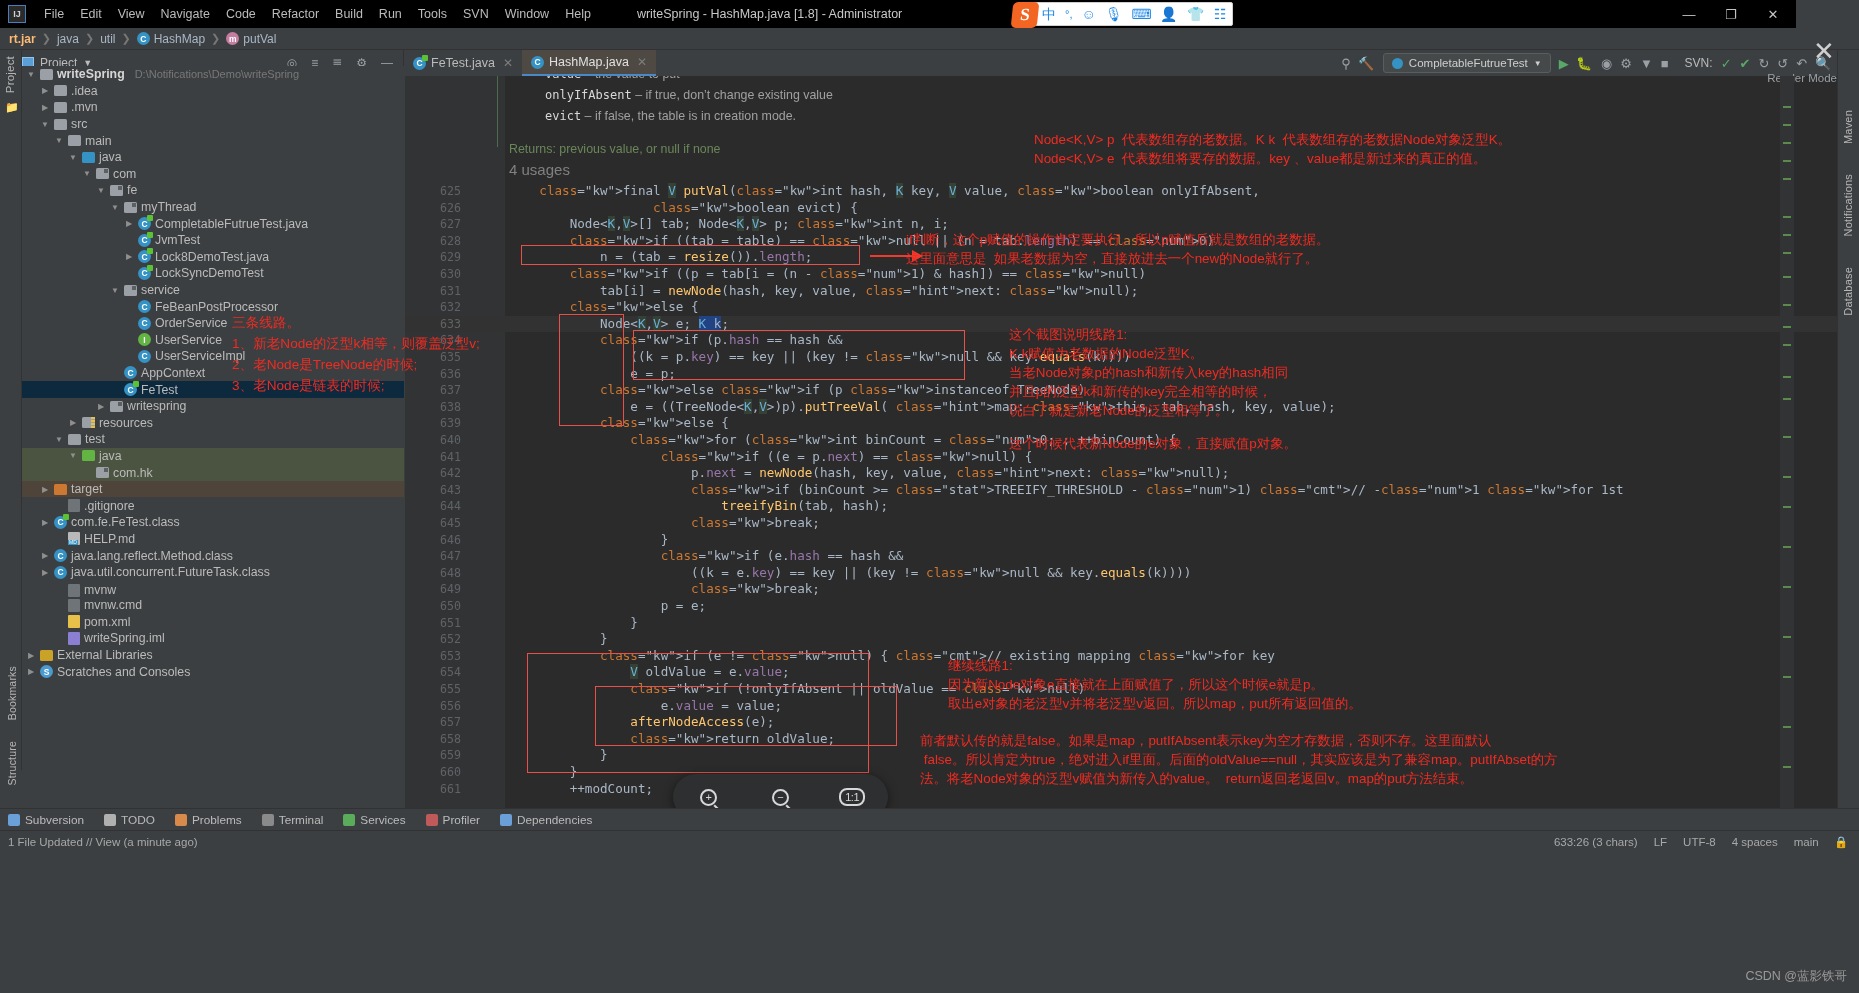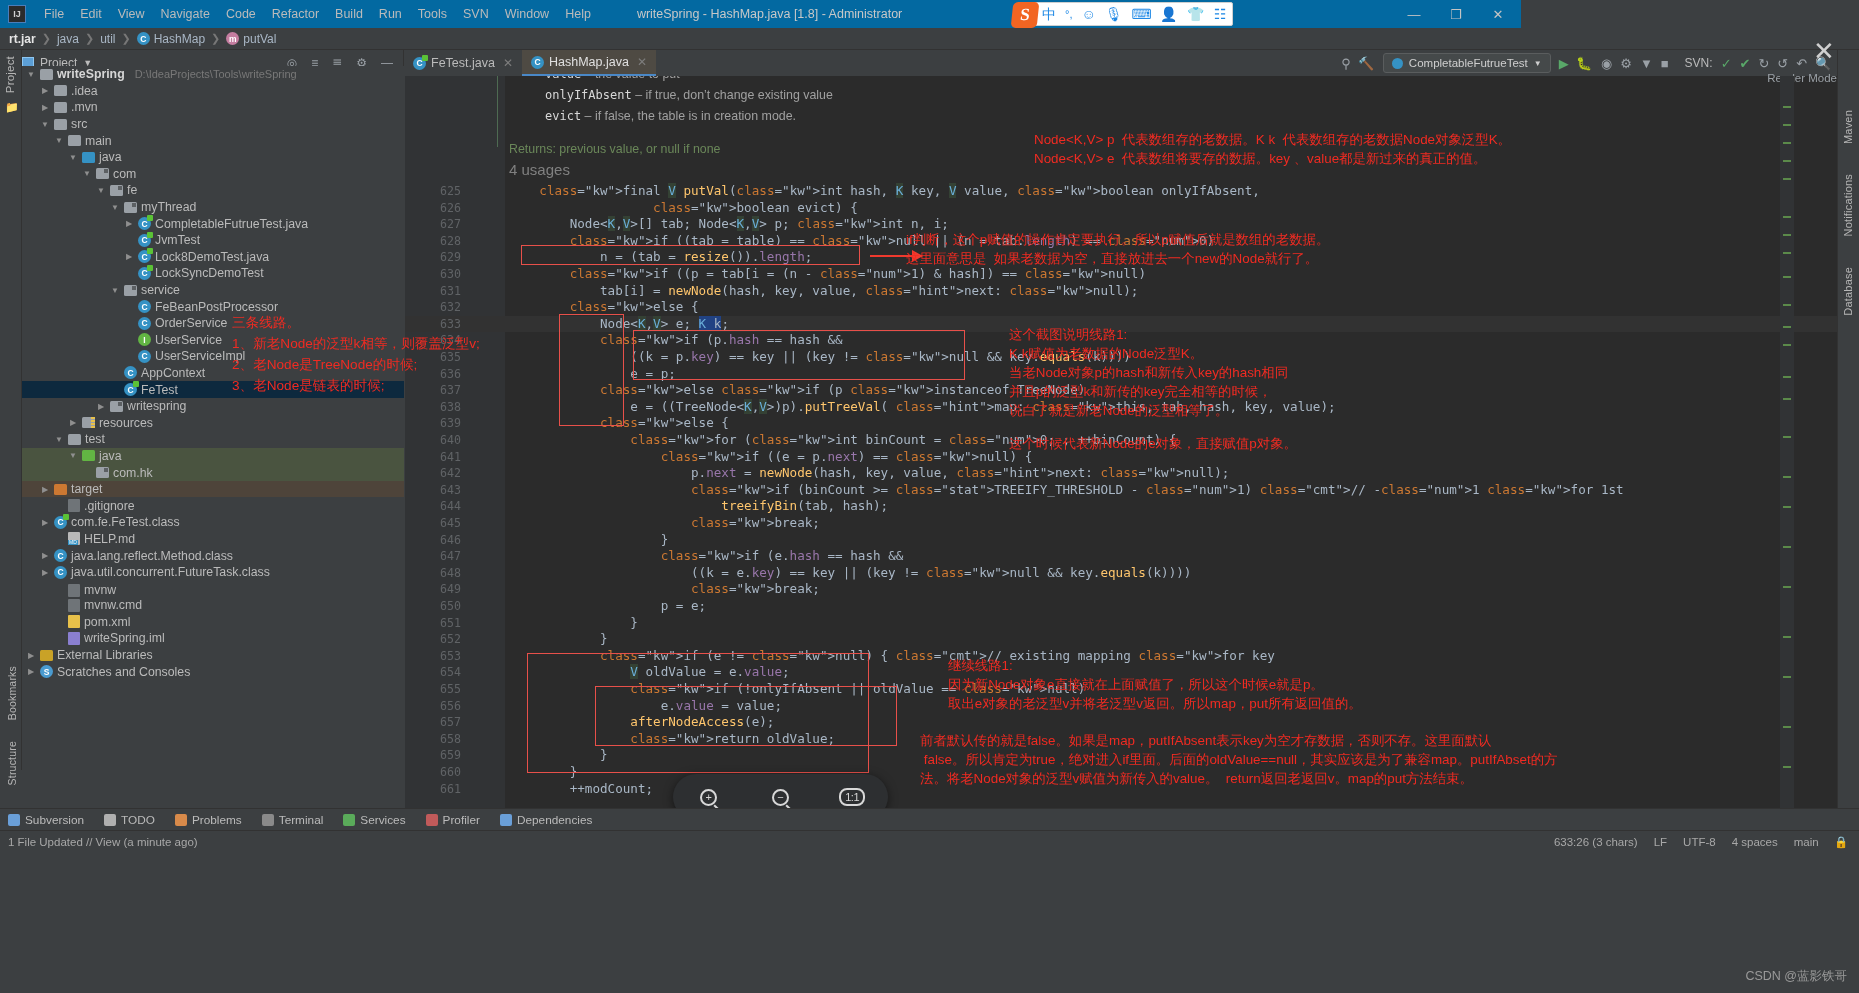--- a/index.html
+++ b/index.html
@@ -6,22 +6,22 @@
   html, body {
     width: 1859px; height: 993px;
     background: #3c3f41;
     font-family: "Liberation Sans", sans-serif;
     overflow: hidden;
   }
   .app { position: relative; width: 1859px; height: 993px; background: #3c3f41; }
 
   
   .titlebar {
-    position: absolute; left:0; top:0; width:1521px; height:28px;
-    background:#0369a1; display:flex; align-items:center; color:#bbbbbb; font-size:12.5px;
+    position: absolute; left:0; top:0; width:1796px; height:28px;
+    background:#000000; display:flex; align-items:center; color:#bbbbbb; font-size:12.5px;
   }
   .ij-logo {
     width:18px; height:18px; margin-left:8px; margin-right:10px;
     border:1.5px solid #4a7ebb; background:#2b2b2b; color:#d0d0d0;
     font-size:9px; font-weight:bold; display:flex; align-items:center; justify-content:center;
     font-family:"Liberation Sans", sans-serif;
   }
   .menu-item { padding:2px 8px; cursor:default; white-space:nowrap; }
   .win-title { margin-left:38px; color:#c8c8c8; font-size:12.5px; white-space:nowrap;}
   .title-spacer { flex:1 1 auto; }
@@ -46,21 +46,21 @@
              color:#c4c4c4; font-size:13px; }
 
   
   .breadcrumb {
     position:absolute; left:0; top:28px; width:1859px; height:22px;
     background:#3c3f41; display:flex; align-items:center; color:#a9b7c6; font-size:12px;
     padding-left:6px; gap:2px; border-bottom:1px solid #323232;
   }
   .crumb { display:flex; align-items:center; gap:4px; padding:0 3px; }
   .crumb-sep { color:#777; font-size:11px; padding:0 1px; }
-  .crumb.bold { font-weight:bold; color:#e5e5e5; }
+  .crumb.bold { font-weight:bold; color:#fdba74; }
   .cico { width:13px; height:13px; border-radius:50%; display:inline-flex; align-items:center;
           justify-content:center; font-size:8.5px; color:#fff; font-weight:bold; }
   .cico.cls { background:#3592c4; }
   .cico.mth { background:#c47da0; }
 
   
   .tool-row {
     position:absolute; left:0; top:50px; width:1859px; height:26px; background:#3c3f41;
     display:flex; align-items:center;
   }
@@ -377,21 +377,21 @@
     <div class="vtext" style="margin-top:30px;">Notifications</div>
     <div class="vtext" style="margin-top:30px;">Database</div>
   </div>
 
   <div class="project-panel">
 
   <div class="tree-row" style="padding-left: 4px;">
         <span class="arrow">▼</span>
         <span class="fico grey" style="background:#9aa0a6"></span>
         <span class="tree-label bold">writeSpring</span>
-        <span class="tree-path">D:\IdeaProjects\Tools\writeSpring</span>
+        <span class="tree-path">D:\Notifications\Demo\writeSpring</span>
       </div>
       <div class="tree-row" style="padding-left: 18px;">
         <span class="arrow">▶</span>
         <span class="fico grey"></span>
         <span class="tree-label">.idea</span>
       </div>
       <div class="tree-row" style="padding-left: 18px;">
         <span class="arrow">▶</span>
         <span class="fico grey"></span>
         <span class="tree-label">.mvn</span>

